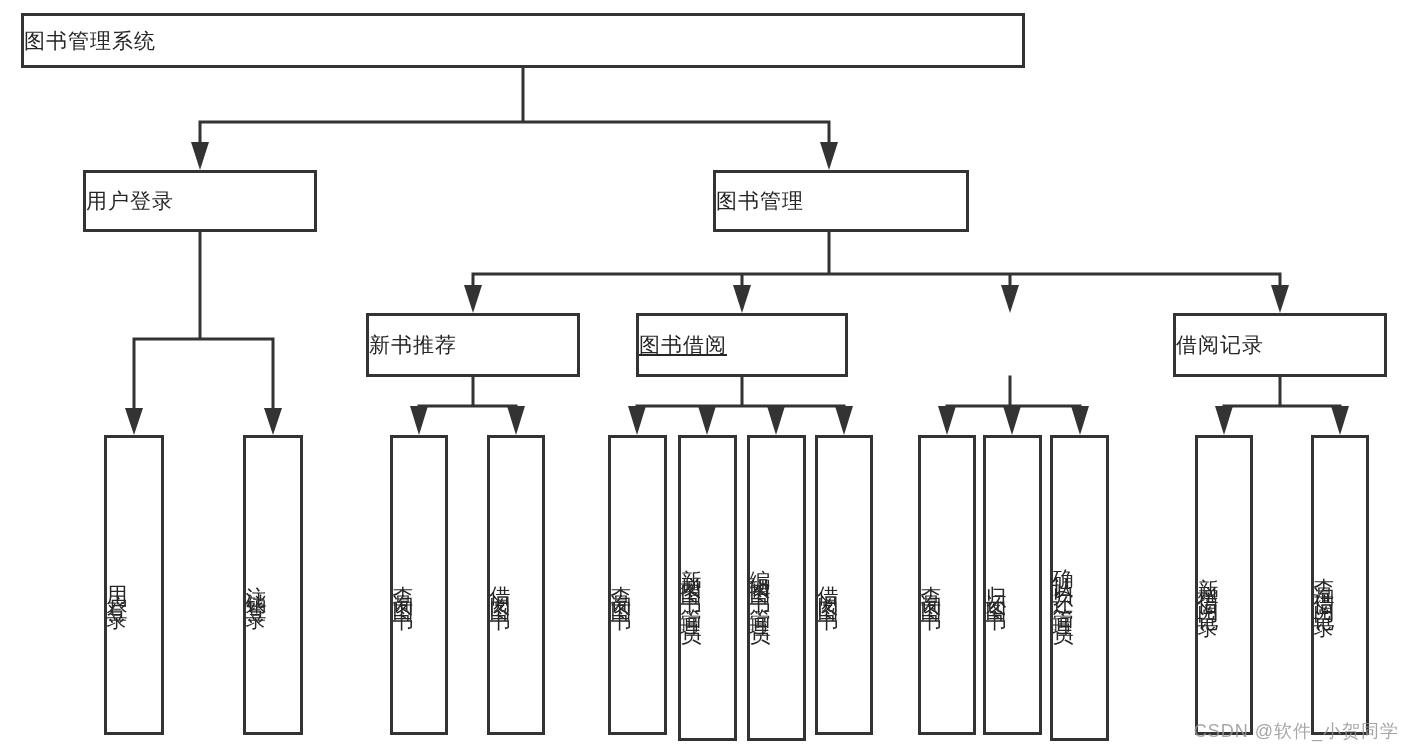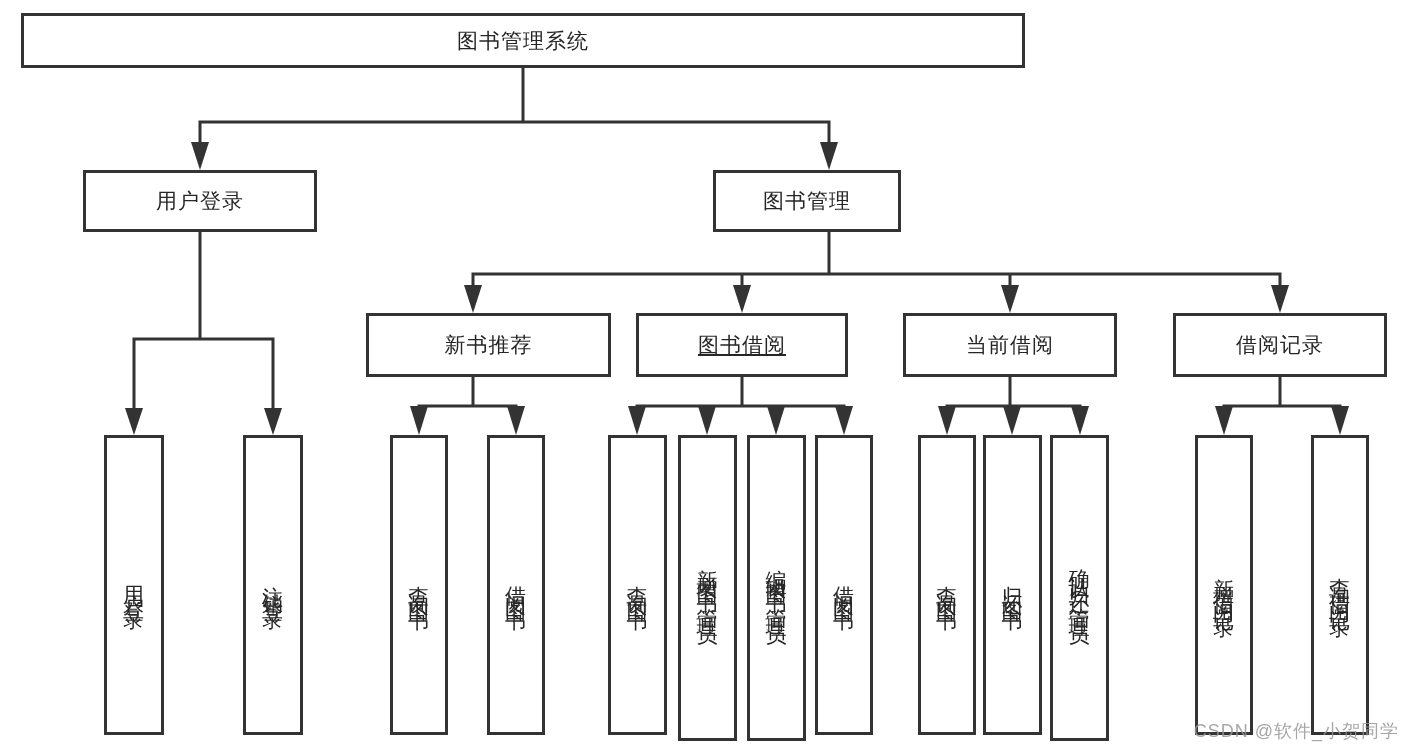--- a/index.html
+++ b/index.html
@@ -23,39 +23,39 @@
     stroke-linecap: square;
   }
   .connectors polygon { fill: #333333; }
   .node {
     position: absolute;
     box-sizing: border-box;
     border: 3px solid #333333;
     background: #ffffff;
     display: flex;
     align-items: center;
-    justify-content: center;
+    justify-content: flex-start;
     color: #262626;
     font-size: 21px;
     text-align: center;
   }
   .node.h span { white-space: nowrap; letter-spacing: 1px; }
   .node.leaf span {
     writing-mode: vertical-lr;
     text-orientation: mixed;
     letter-spacing: 8px;
     line-height: 1;
   }
   
   .n-root   { left: 21px;   top: 13px;  width: 1004px; height: 55px; }
   
   .n-login  { left: 83px;   top: 170px; width: 234px;  height: 62px; }
-  .n-mgmt   { left: 713px;  top: 170px; width: 188px;  height: 62px; }
+  .n-mgmt   { left: 713px;  top: 170px; width: 256px;  height: 62px; }
   
-  .n-newbook { left: 366px;  top: 313px; width: 245px; height: 64px; }
+  .n-newbook { left: 366px;  top: 313px; width: 214px; height: 64px; }
   .n-borrow  { left: 636px;  top: 313px; width: 212px; height: 64px; text-decoration: underline; }
   .n-current { left: 903px;  top: 313px; width: 214px; height: 64px; }
   .n-records { left: 1173px; top: 313px; width: 214px; height: 64px; }
   
   .lf-1  { left: 104px;  top: 435px; width: 60px; height: 300px; }
   .lf-2  { left: 243px;  top: 435px; width: 60px; height: 300px; }
   .lf-3  { left: 390px;  top: 435px; width: 58px; height: 300px; }
   .lf-4  { left: 487px;  top: 435px; width: 58px; height: 300px; }
   .lf-5  { left: 608px;  top: 435px; width: 59px; height: 300px; }
   .lf-6  { left: 678px;  top: 435px; width: 59px; height: 306px; }
@@ -134,23 +134,20 @@
   <div class="node h n-mgmt">
     <span>图书管理</span>
   </div>
 
   <div class="node h n-newbook">
     <span>新书推荐</span>
   </div>
   <div class="node h n-borrow">
     <span>图书借阅</span>
   </div>
-  <div class="node h n-current">
-    <span>当前借阅</span>
-  </div>
   <div class="node h n-records">
     <span>借阅记录</span>
   </div>
 
   <div class="node leaf lf-1">
     <span>用户登录</span>
   </div>
   <div class="node leaf lf-2">
     <span>注销登录</span>
   </div>

